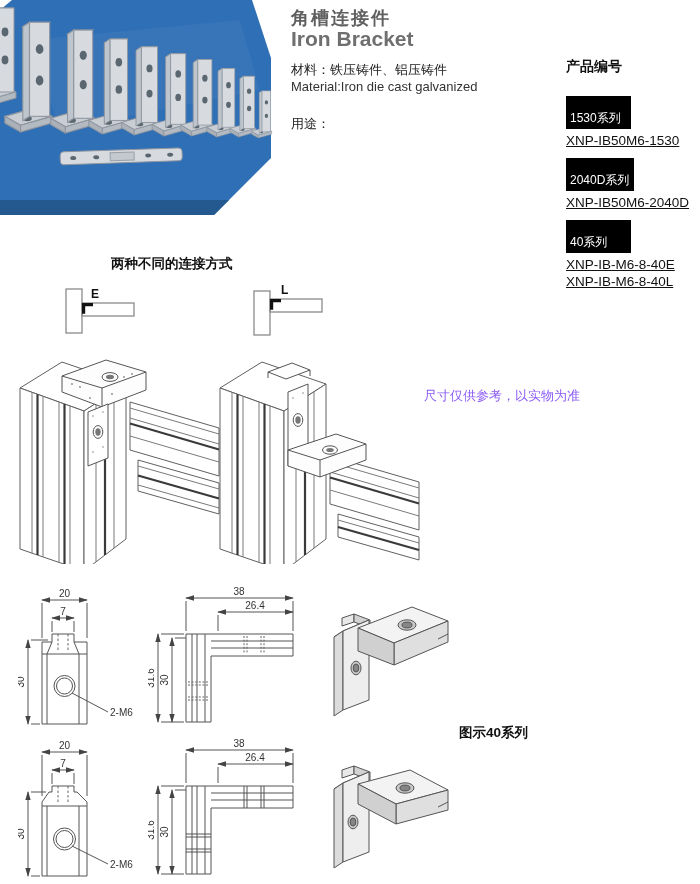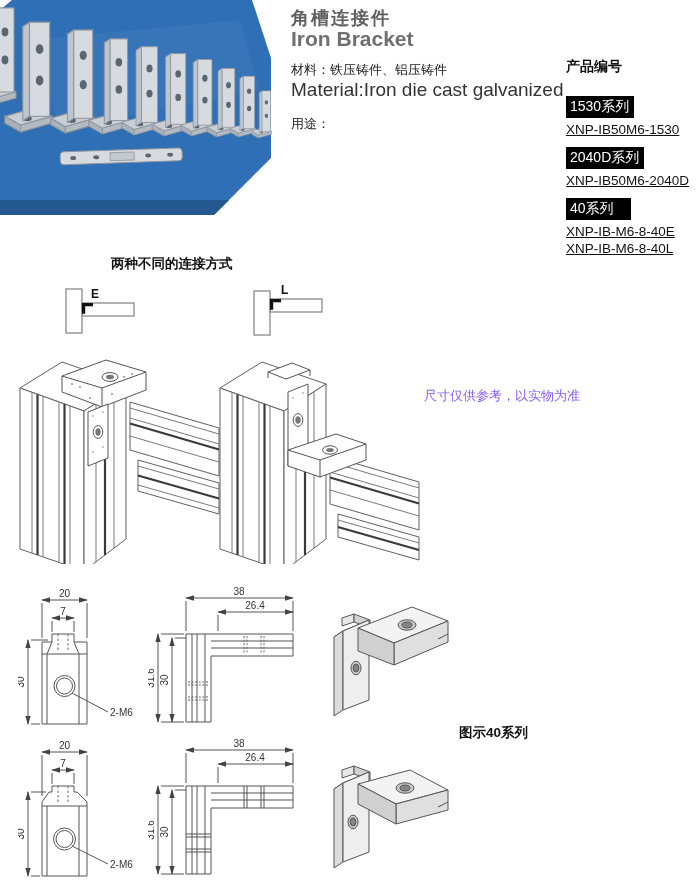--- a/index.html
+++ b/index.html
@@ -3,29 +3,29 @@
 <meta charset="utf-8">
 <style>
   html,body{margin:0;padding:0;background:#fff;}
   .page{position:relative;width:700px;height:884px;background:#ffffff;overflow:hidden;
         font-family:"Liberation Sans",sans-serif;color:#1a1a1a;}
   .abs{position:absolute;}
   
   .title-zh{left:291px;top:6px;font-size:18px;font-weight:bold;color:#5f5f5f;letter-spacing:2px;}
   .title-en{left:291px;top:27px;font-size:21px;font-weight:bold;color:#6f6f6f;}
   .material-zh{left:291px;top:61px;font-size:13px;color:#222;}
-  .material-en{left:291px;top:79px;font-size:19px;color:#333;}
+  .material-en{left:291px;top:79px;font-size:13px;color:#333;}
   .usage-label{left:291px;top:115px;font-size:13px;color:#222;}
   .usage-lines{left:291px;top:134px;font-size:13px;color:#222;line-height:20px;white-space:nowrap;}
   
   .codes{left:566px;top:58px;width:134px;}
   .codes-heading{font-size:14px;font-weight:bold;margin:0 0 20px 0;color:#111;}
   .series-block{margin-bottom:9px;}
-  .series-tag{display:inline-block;min-width:56px;background:#000;color:#fff;font-size:14px;
-              padding:2px 5px 2px 4px;margin-bottom:3px;}
+  .series-tag{display:inline-block;min-width:56px;background:#000;color:#fff;font-size:12px;
+              padding:14px 5px 2px 4px;margin-bottom:3px;}
   .code-line{font-size:13.5px;line-height:17px;color:#111;white-space:nowrap;text-decoration:underline;}
   
   .conn-heading{left:111px;top:255px;font-size:13.5px;font-weight:bold;color:#111;}
   .note{left:424px;top:387px;font-size:13px;color:#8b5cf6;}
   .series40{left:459px;top:724px;font-size:13.5px;font-weight:bold;color:#111;}
   svg{display:block;}
   .dim{font-size:10px;fill:#333;font-family:"Liberation Sans",sans-serif;}
   .mlabel{font-size:12px;font-weight:bold;fill:#111;font-family:"Liberation Sans",sans-serif;}
 </style>
 </head>

